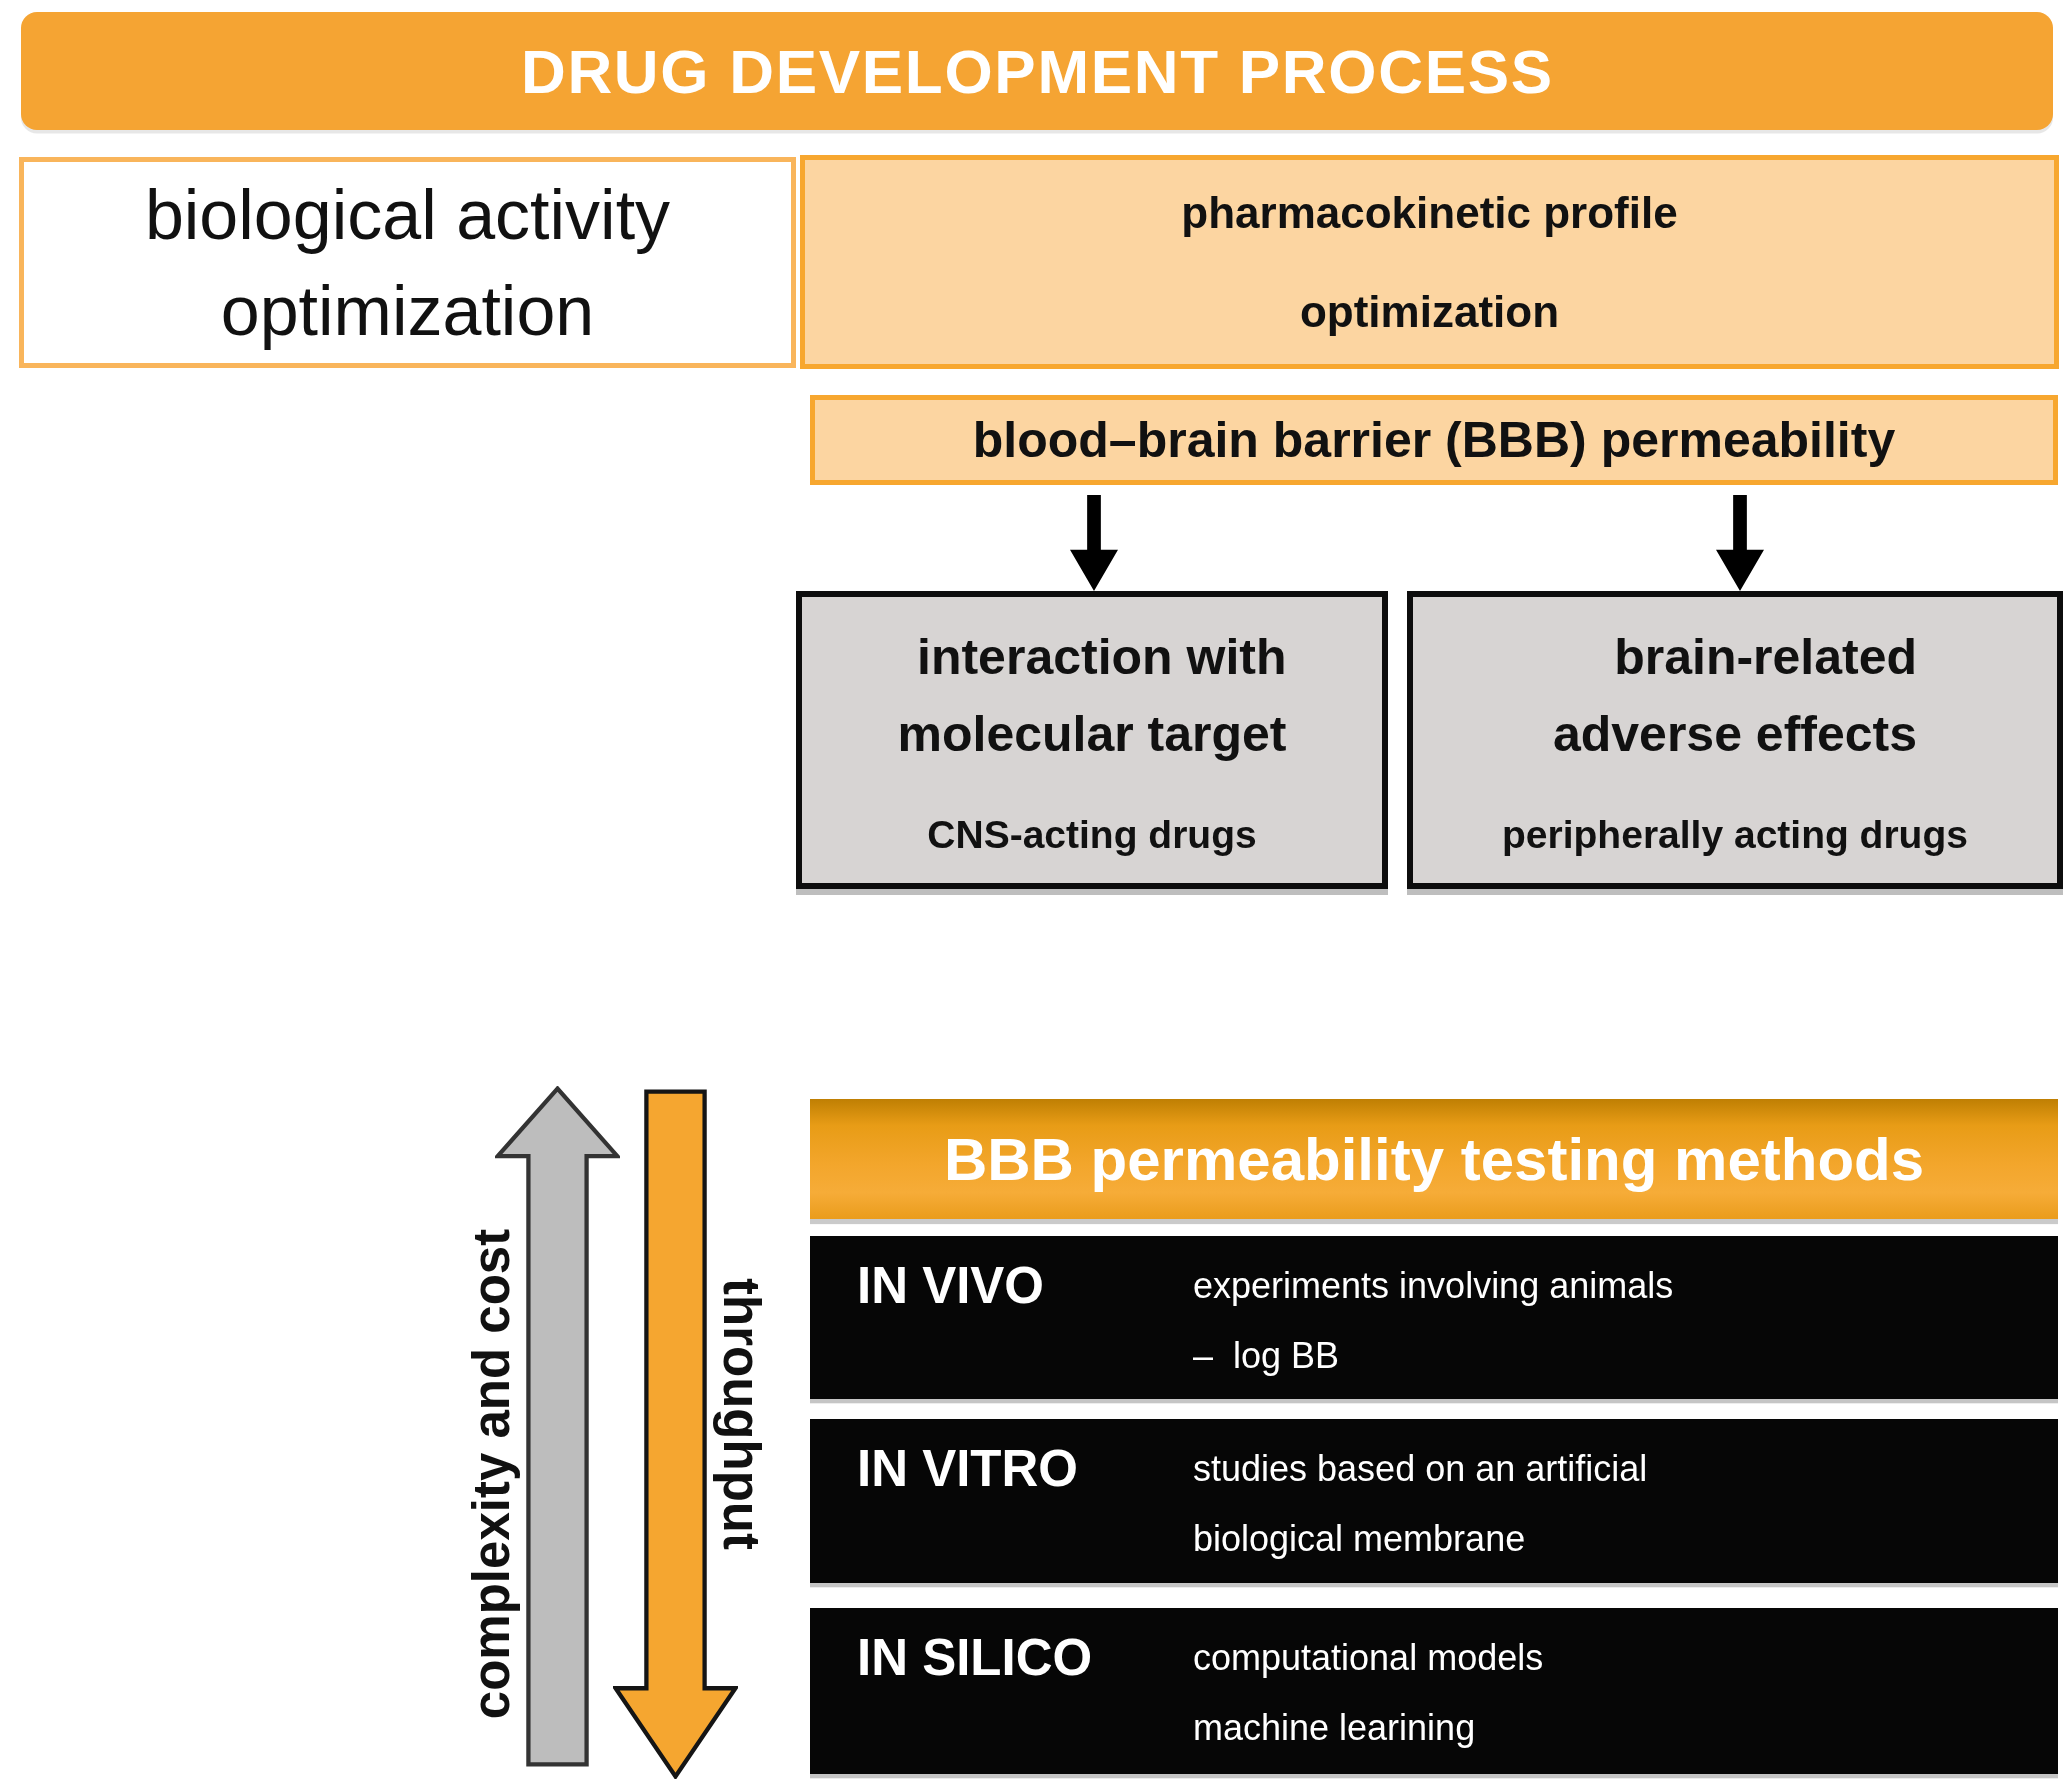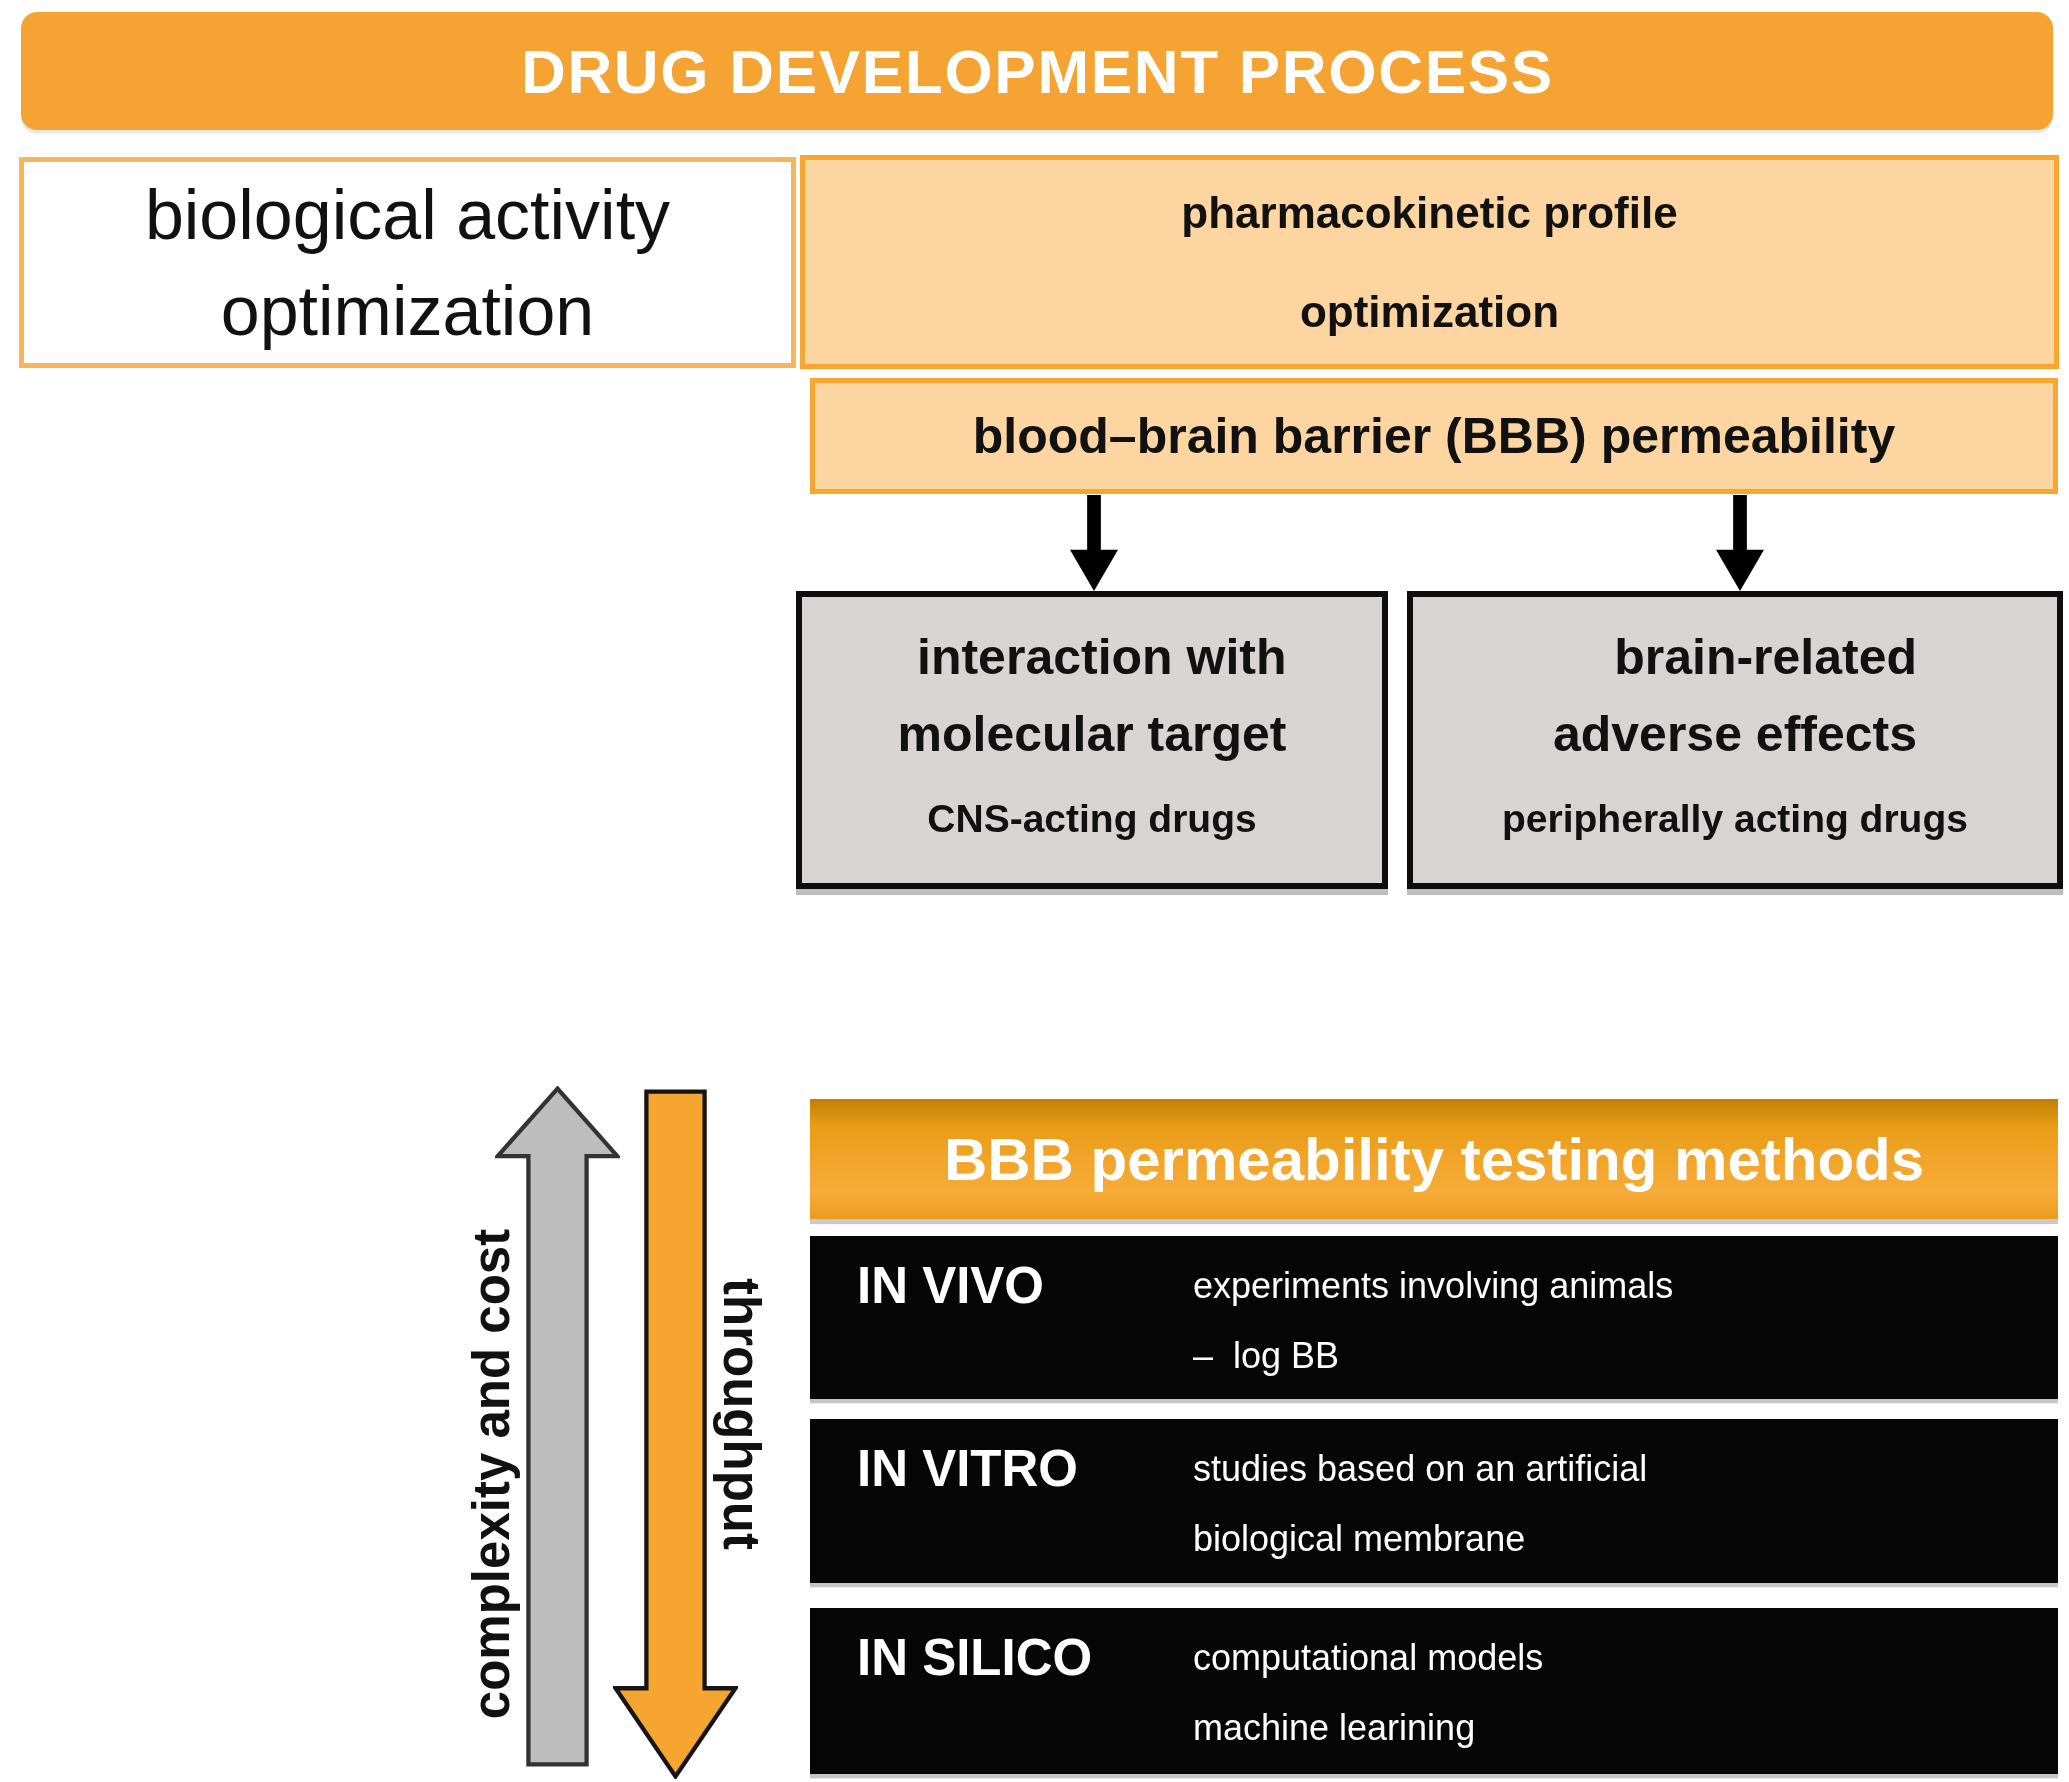--- a/index.html
+++ b/index.html
@@ -24,41 +24,41 @@
     border:5.1px solid var(--bio_box_border,#f9b55b);
     font-size:70px;font-weight:400;line-height:96px;
   }
   .box-pk{
     left:800px;top:155px;width:1259px;height:214px;
     background:var(--box_fill_light_orange,#fcd5a1);
     border:5.1px solid var(--box_border_orange,#f7a72f);
     font-size:44px;font-weight:bold;line-height:99px;
   }
   .box-bbb{
-    left:810px;top:378px;width:1248px;height:116px;
+    left:810px;top:395px;width:1248px;height:90px;
     background:var(--box_fill_light_orange,#fcd5a1);
     border:5.1px solid var(--box_border_orange,#f7a72f);
     font-size:50px;font-weight:bold;
   }
   
   .small-arrow{position:absolute;width:48px;height:96px;}
   .small-arrow.a1{left:1070px;top:495px;}
   .small-arrow.a2{left:1716px;top:495px;}
   
   .gray-box{
     position:absolute;box-sizing:border-box;top:591px;height:298px;
     background:var(--gray_box_fill,#d7d4d3);
     border:6px solid var(--gray_box_border,#0d0d0d);
     display:flex;flex-direction:column;align-items:center;text-align:right;
     box-shadow:0 6px 0 rgba(110,110,110,.45);
   }
   .gray-left{left:796px;width:592px;}
   .gray-right{left:1407px;width:656px;}
   .gray-title{font-size:50px;font-weight:bold;line-height:77px;padding-top:22px;}
-  .gray-sub{font-size:39px;font-weight:bold;margin-top:auto;padding-bottom:42px;}
+  .gray-sub{font-size:39px;font-weight:bold;margin-top:auto;padding-bottom:26px;}
   
   .big-arrow{position:absolute;}
   .gray-arrow{left:495px;top:1086px;}
   .orange-arrow{left:613px;top:1089px;}
   
   .rot-label{
     position:absolute;white-space:nowrap;font-weight:bold;font-size:51px;
     transform-origin:center center;
   }
   .label-complexity{left:491px;top:1474px;transform:translate(-50%,-50%) rotate(-90deg);}

